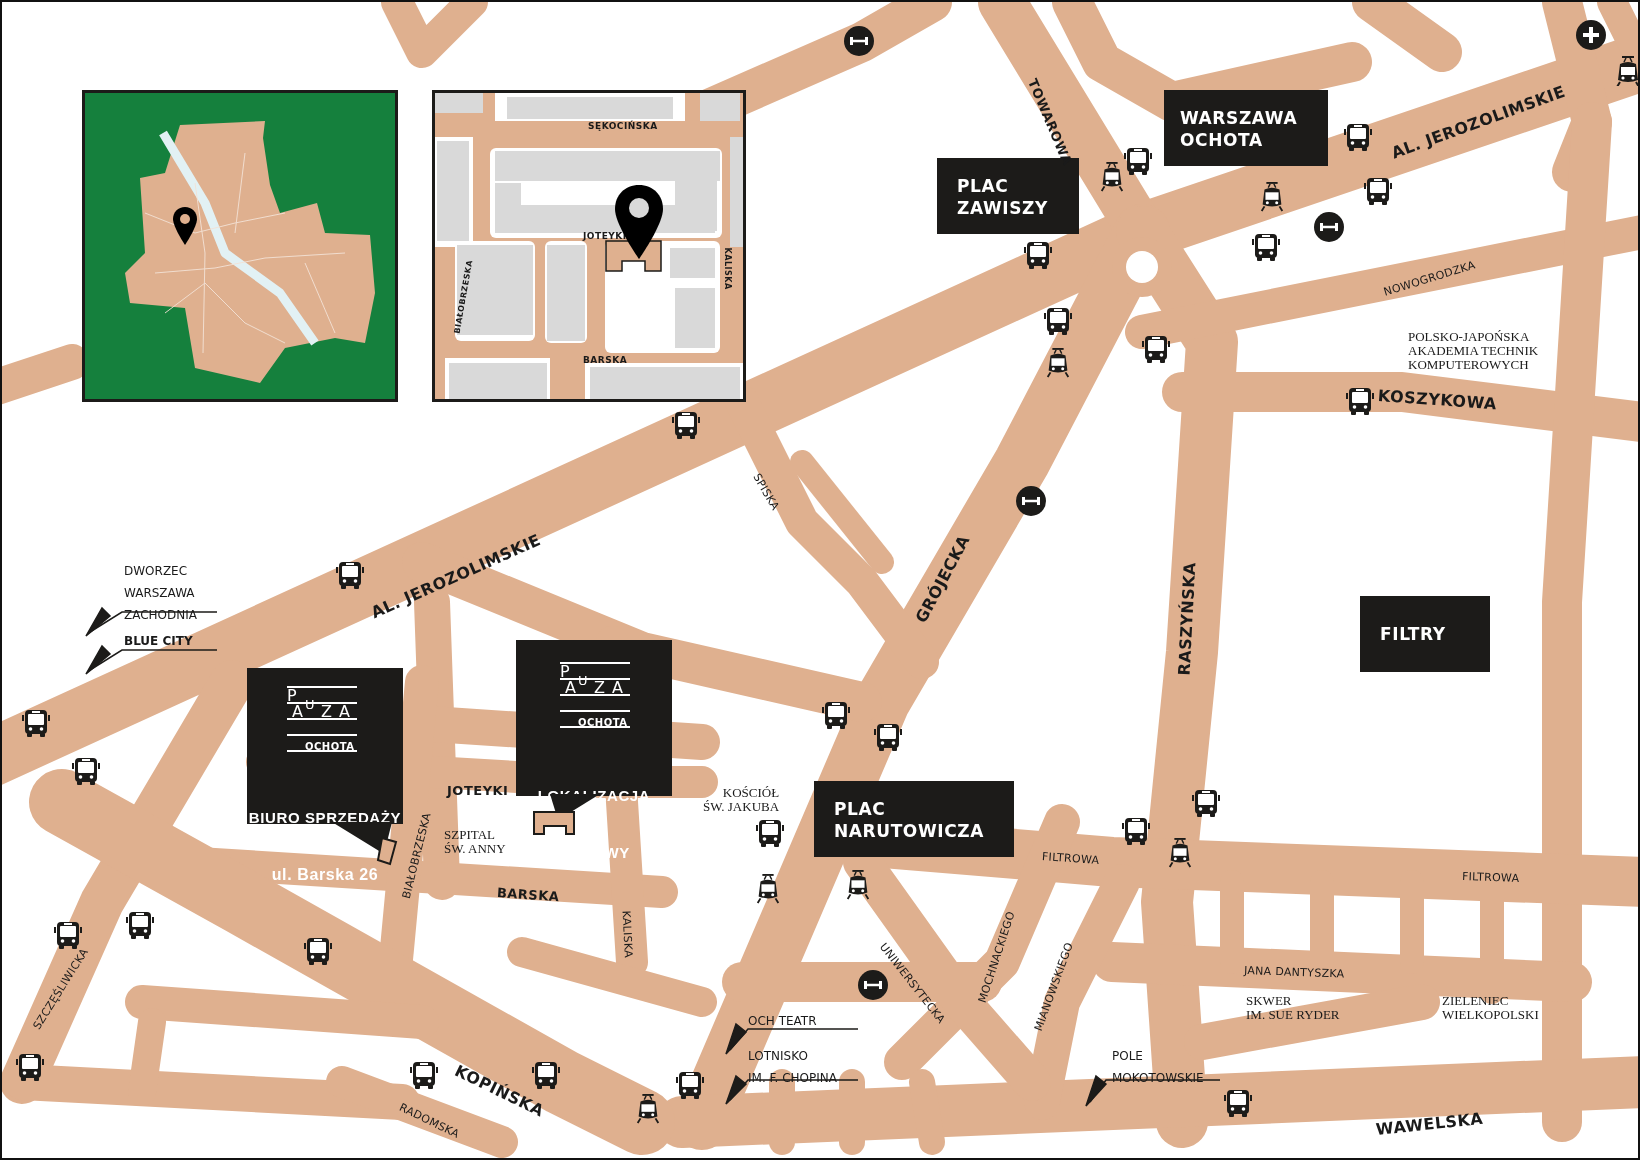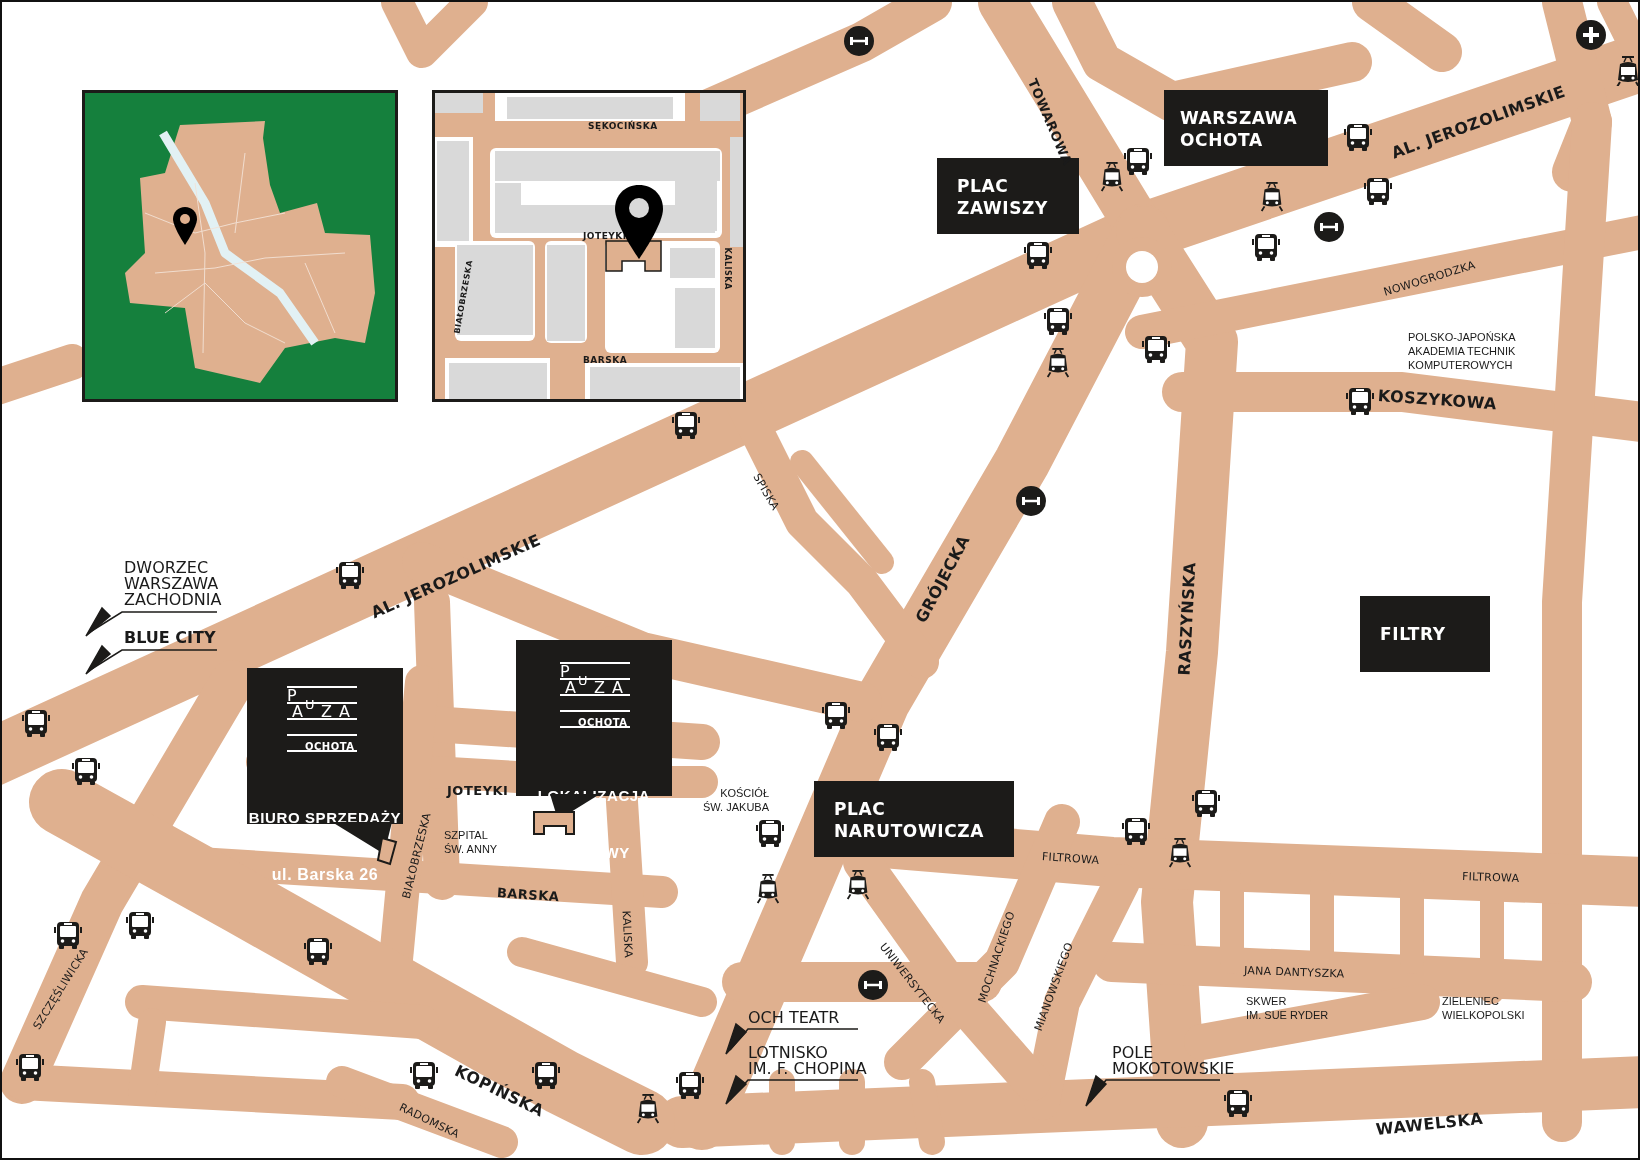--- a/index.html
+++ b/index.html
@@ -3,35 +3,35 @@
 <meta charset="utf-8">
 <style>
   html, body { margin:0; padding:0; background:#ffffff; }
   body { width:1640px; height:1160px; overflow:hidden; position:relative; font-family:"Liberation Sans", sans-serif; }
   #map { position:absolute; left:0; top:0; width:1640px; height:1160px; border:2px solid #111; box-sizing:border-box; background:#fff; overflow:hidden; }
   svg.roads { position:absolute; left:0; top:0; }
   .lbl { position:absolute; font-family:"DejaVu Sans", sans-serif; font-weight:bold; color:#1a1a1a; white-space:nowrap; letter-spacing:0.5px; transform-origin:left center; }
   .lbl.sm { font-size:11px; font-weight:normal; letter-spacing:0.3px; }
   .lbl.md { font-size:13px; }
   .lbl.lg { font-size:16px; }
-  .place { position:absolute; font-family:Liberation Sans, sans-serif; font-size:11px; line-height:14px; color:#1a1a1a; white-space:pre; text-align:left; }
+  .place { position:absolute; font-family:Liberation Serif, serif; font-size:13px; line-height:14px; color:#1a1a1a; white-space:pre; text-align:left; }
   .place.right { text-align:right; }
   .box { position:absolute; background:#1c1b19; color:#fff; font-family:"DejaVu Sans", sans-serif; font-weight:bold; font-size:17px; line-height:22px; letter-spacing:0.6px; padding:0; box-sizing:border-box; white-space:pre; }
   .box span { position:absolute; }
   .icon { position:absolute; width:28px; height:30px; }
   .circ { position:absolute; width:30px; height:30px; border-radius:50%; background:#1c1b19; }
   .inset { position:absolute; border:3px solid #1c1b19; background:#15803d; box-sizing:border-box; overflow:hidden; }
   .pin { position:absolute; }
   .pointer { position:absolute; }
   .pauza { position:absolute; color:#fff; font-family:"DejaVu Sans", sans-serif; }
   .pauza .line { position:absolute; left:0; height:2px; background:#fff; width:100%; }
   .pauza .ch { position:absolute; font-size:16px; font-weight:normal; }
   .pauza .och { position:absolute; font-size:10px; letter-spacing:0.5px; }
   .callout-text { position:absolute; width:100%; text-align:center; font-family:"Liberation Sans", sans-serif; font-weight:bold; font-size:15px; line-height:19px; white-space:pre; }
-  .ext { position:absolute; font-family:"DejaVu Sans", sans-serif; font-size:16px; line-height:16px; color:#1a1a1a; white-space:pre; }
+  .ext { position:absolute; font-family:"DejaVu Sans", sans-serif; font-size:12px; line-height:22px; color:#1a1a1a; white-space:pre; }
 </style>
 </head>
 <body>
 
 <div id="map">
 
   <svg class="roads" width="1640" height="1160" viewBox="0 0 1640 1160">
     <g stroke="#dfb08f" stroke-linecap="round" stroke-linejoin="round" fill="none">
 
       <path d="M -20 760 L 1140 230 L 1640 60" stroke-width="58"></path>

